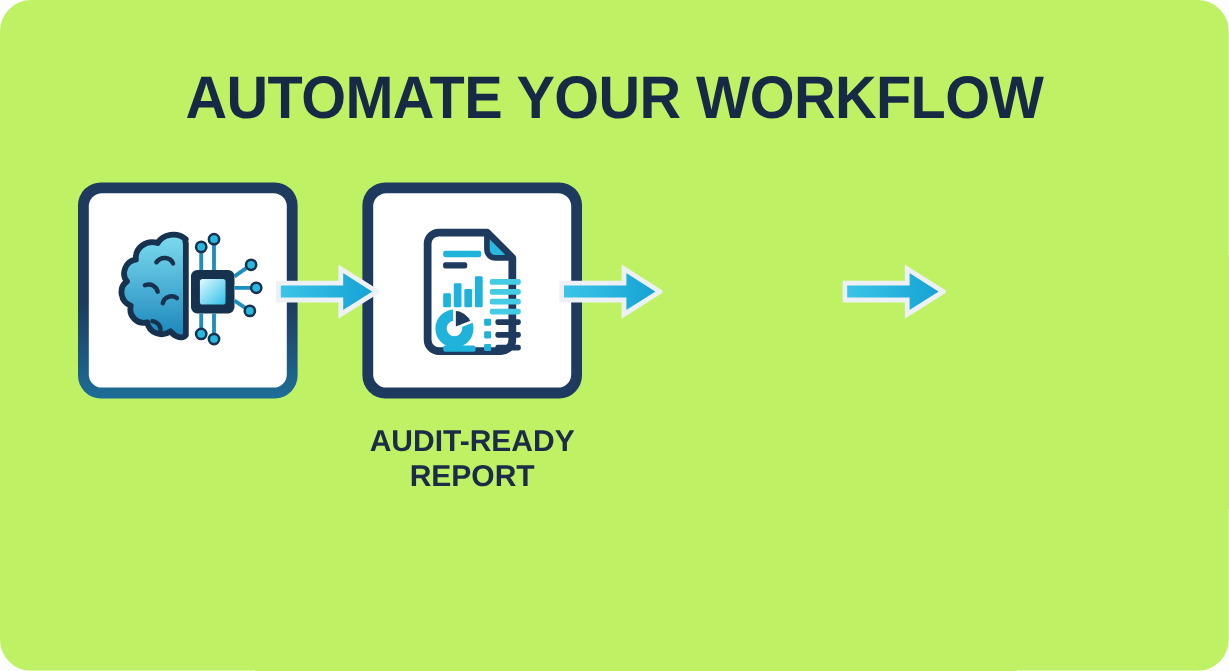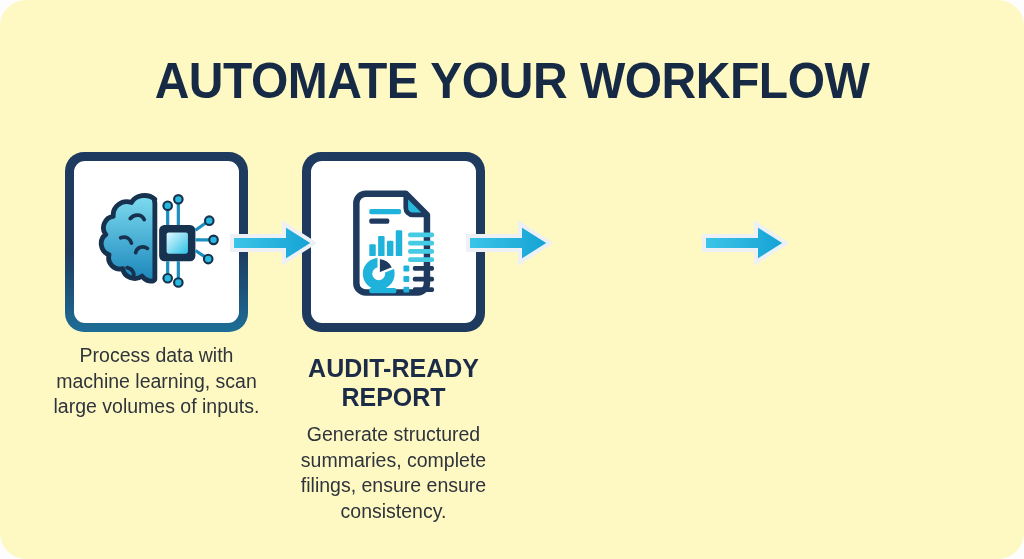--- a/index.html
+++ b/index.html
@@ -1,19 +1,19 @@
 <!DOCTYPE html>
 <html><head>
 <meta charset="utf-8">
 <style>
   html,body{margin:0;padding:0;background:#fdfdfe;}
   body{font-family:"Liberation Sans","DejaVu Sans",sans-serif;}
   .canvas{
     position:relative;width:1024px;height:559px;overflow:hidden;
-    background:#fef9c3;border-radius:26px;
+    background:#bef264;border-radius:26px;
   }
   .title{
     position:absolute;top:52px;left:0;width:1024px;text-align:center;
     font-size:50px;font-weight:800;letter-spacing:-0.5px;color:#172a45;
     transform:scaleX(0.96);transform-origin:center;
     margin:0;
   }
   .steps-row{
     position:absolute;top:152px;left:38px;width:948px;height:380px;
     display:flex;
@@ -92,21 +92,20 @@
                 <circle cx="109" cy="32" r="4"></circle>
                   <circle cx="113" cy="50" r="4"></circle>
                   <circle cx="108" cy="68" r="4"></circle>
                 <circle cx="70" cy="86" r="4"></circle>
                   <circle cx="80" cy="90" r="4"></circle>
               </g>
             </svg>
           </span>
         </div>
       </div>
-      <div class="step-body">Process data with machine learning, scan large volumes of inputs.</div>
     </div>
 
 
     <div class="step-col">
       <div class="icon-box border-navy">
         <div class="inner">
           <span>
             <svg width="118" height="120" viewBox="0 0 100 102">
               <path d="M26 10h34l18 18v58c0 4.4-3.6 8-8 8H26c-4.4 0-8-3.6-8-8V18c0-4.4 3.6-8 8-8z" fill="#ffffff" stroke="#1e3a5f" stroke-width="5.5" stroke-linejoin="round"></path>
               <path d="M60 10l18 18H66c-3.3 0-6-2.7-6-6z" fill="#2ab9de" stroke="#1e3a5f" stroke-width="4" stroke-linejoin="round"></path>
@@ -133,21 +132,20 @@
                 <rect x="66" y="80.5" width="18" height="4" rx="1.5" fill="#1e3a5f"></rect>
                 <rect x="58" y="89" width="5" height="5" rx="1" fill="#1fb3dc"></rect>
                 <rect x="66" y="89.5" width="18" height="4" rx="1.5" fill="#1e3a5f"></rect>
               </g>
               <rect x="29" y="90" width="23" height="4.5" rx="1.5" fill="#1fb3dc"></rect>
             </svg>
           </span>
         </div>
       </div>
       <div class="step-heading">AUDIT-READY REPORT</div>
-      <div class="step-body">Generate structured summaries, complete filings, ensure ensure consistency.</div>
     </div>
 
   </div>
 
   <span class="flow-arrow arrow-1">
     <svg width="86" height="48" viewBox="0 0 86 48">
       <defs>
           <linearGradient id="arrGrad1" x1="0" y1="0" x2="1" y2="0">
         <stop offset="0" stop-color="#3cc5e8"></stop>
             <stop offset="1" stop-color="#14a1d3"></stop>

